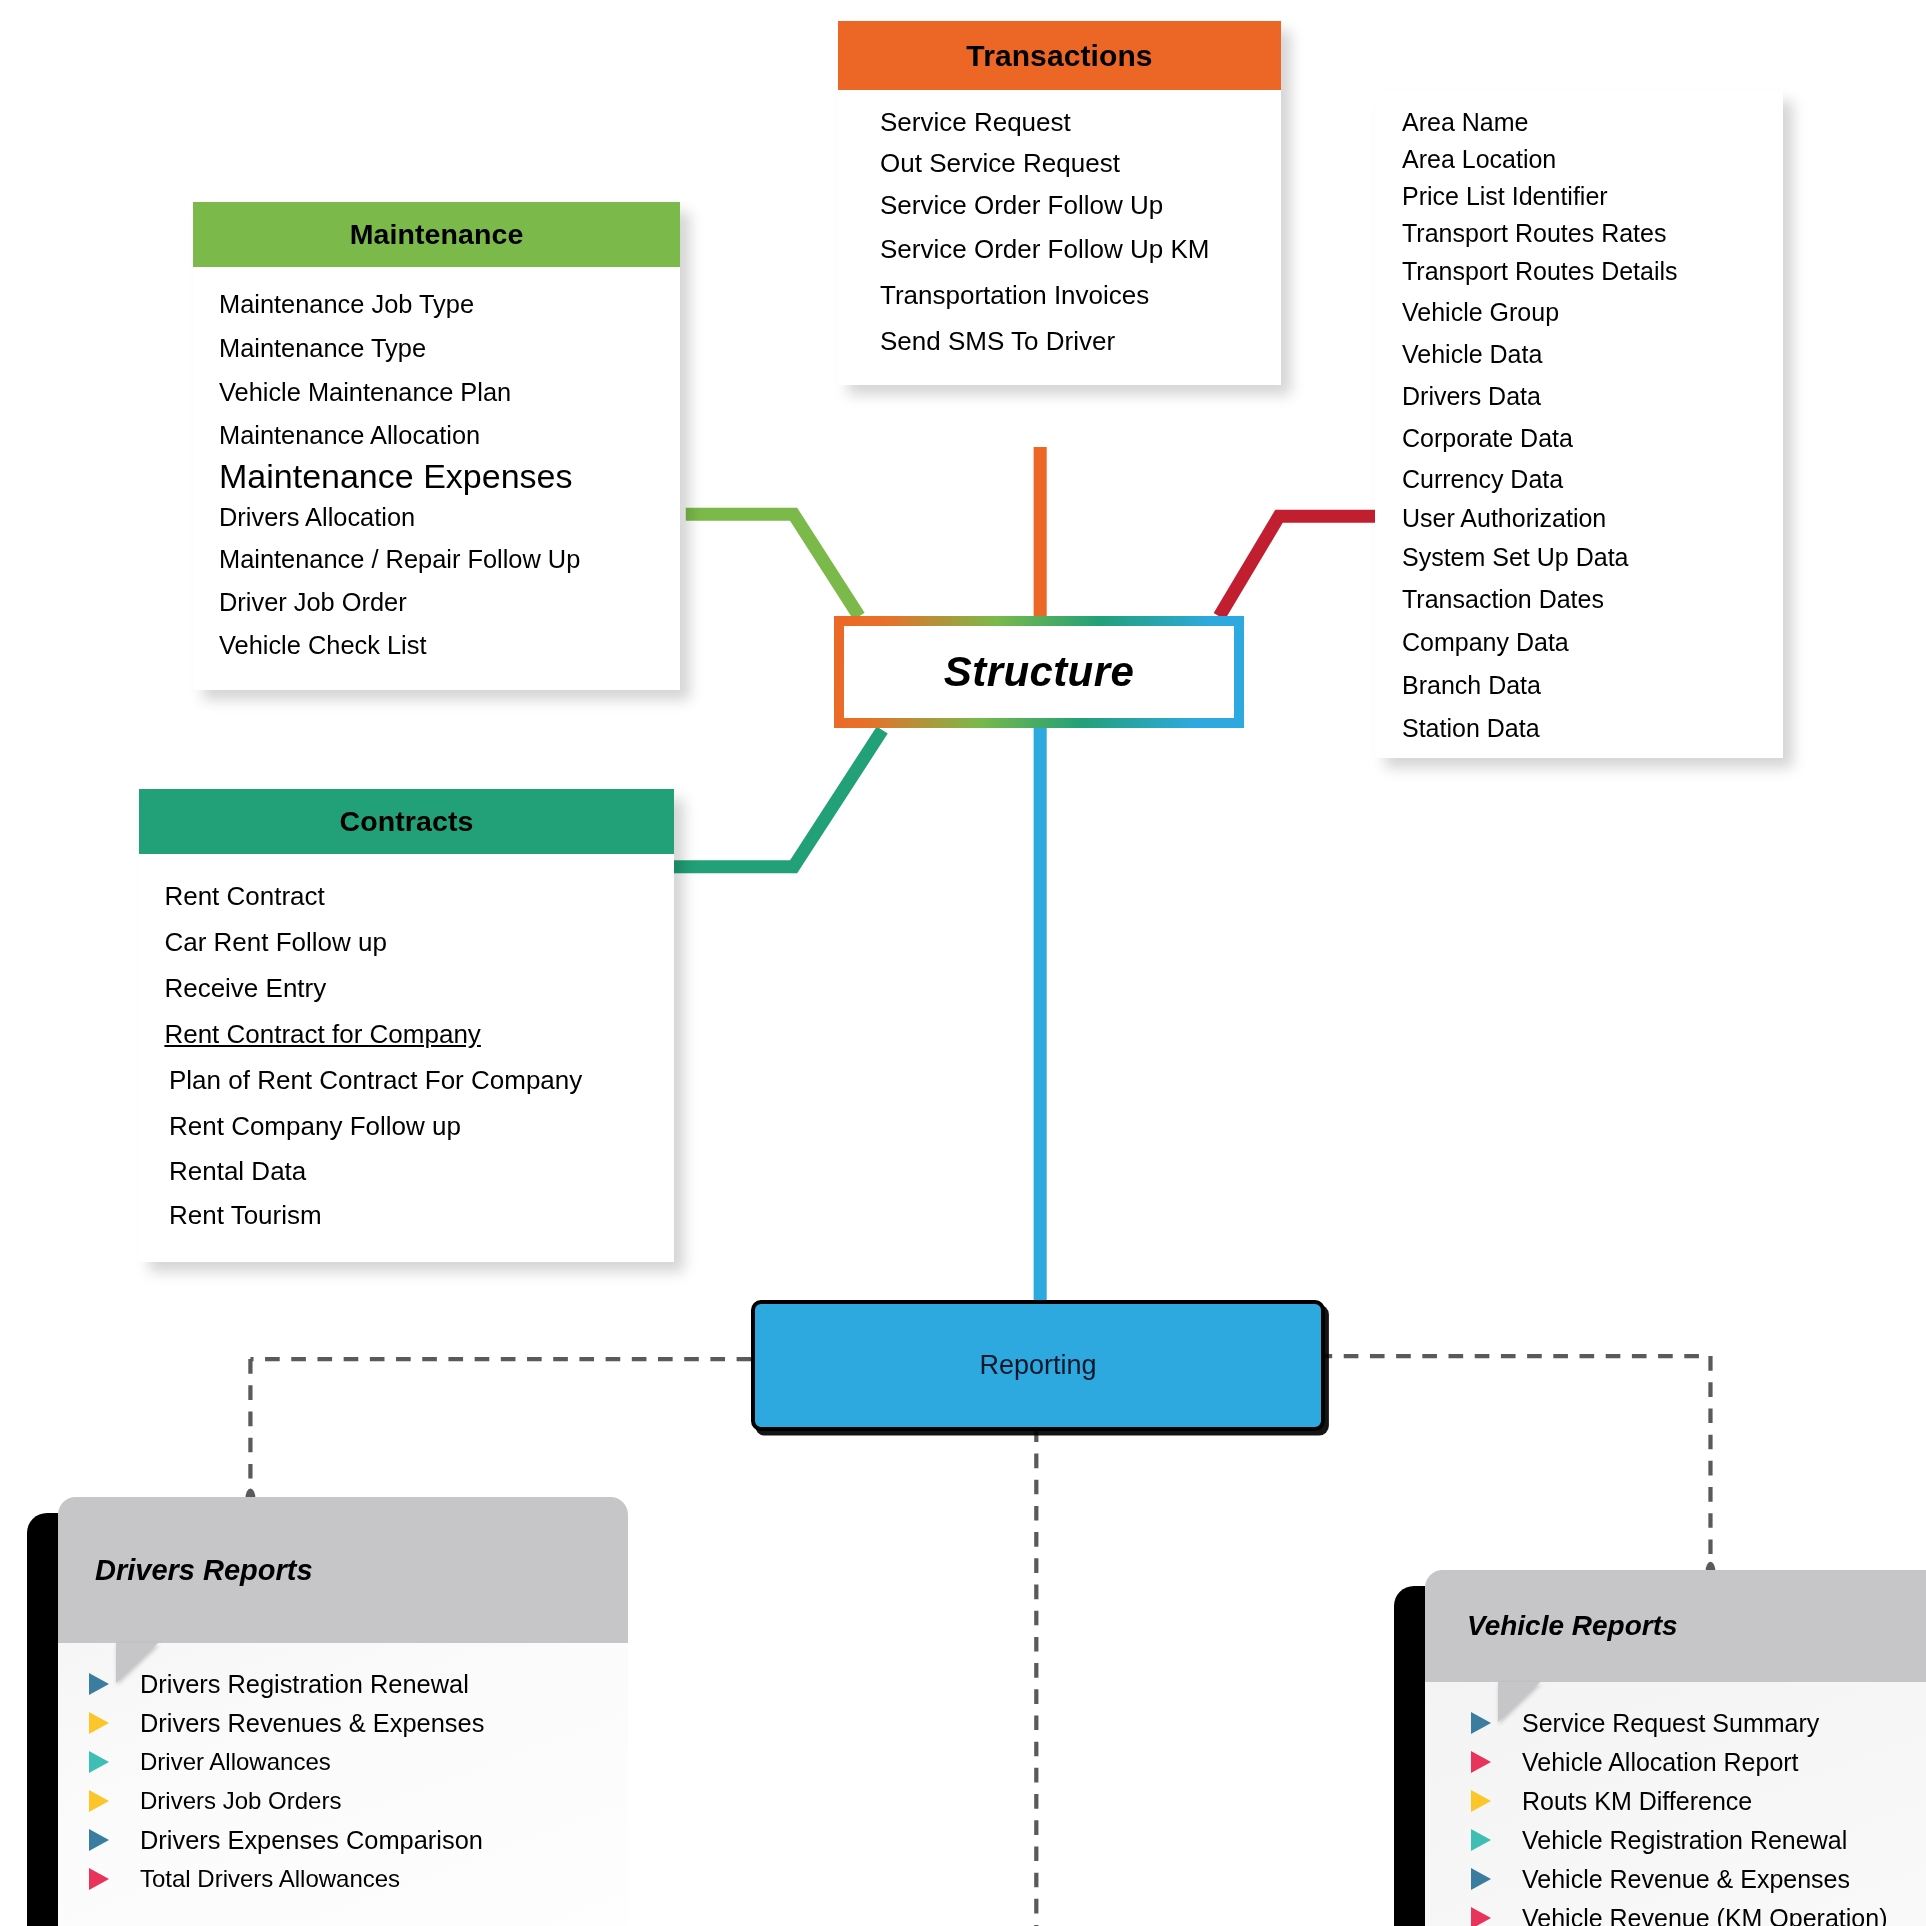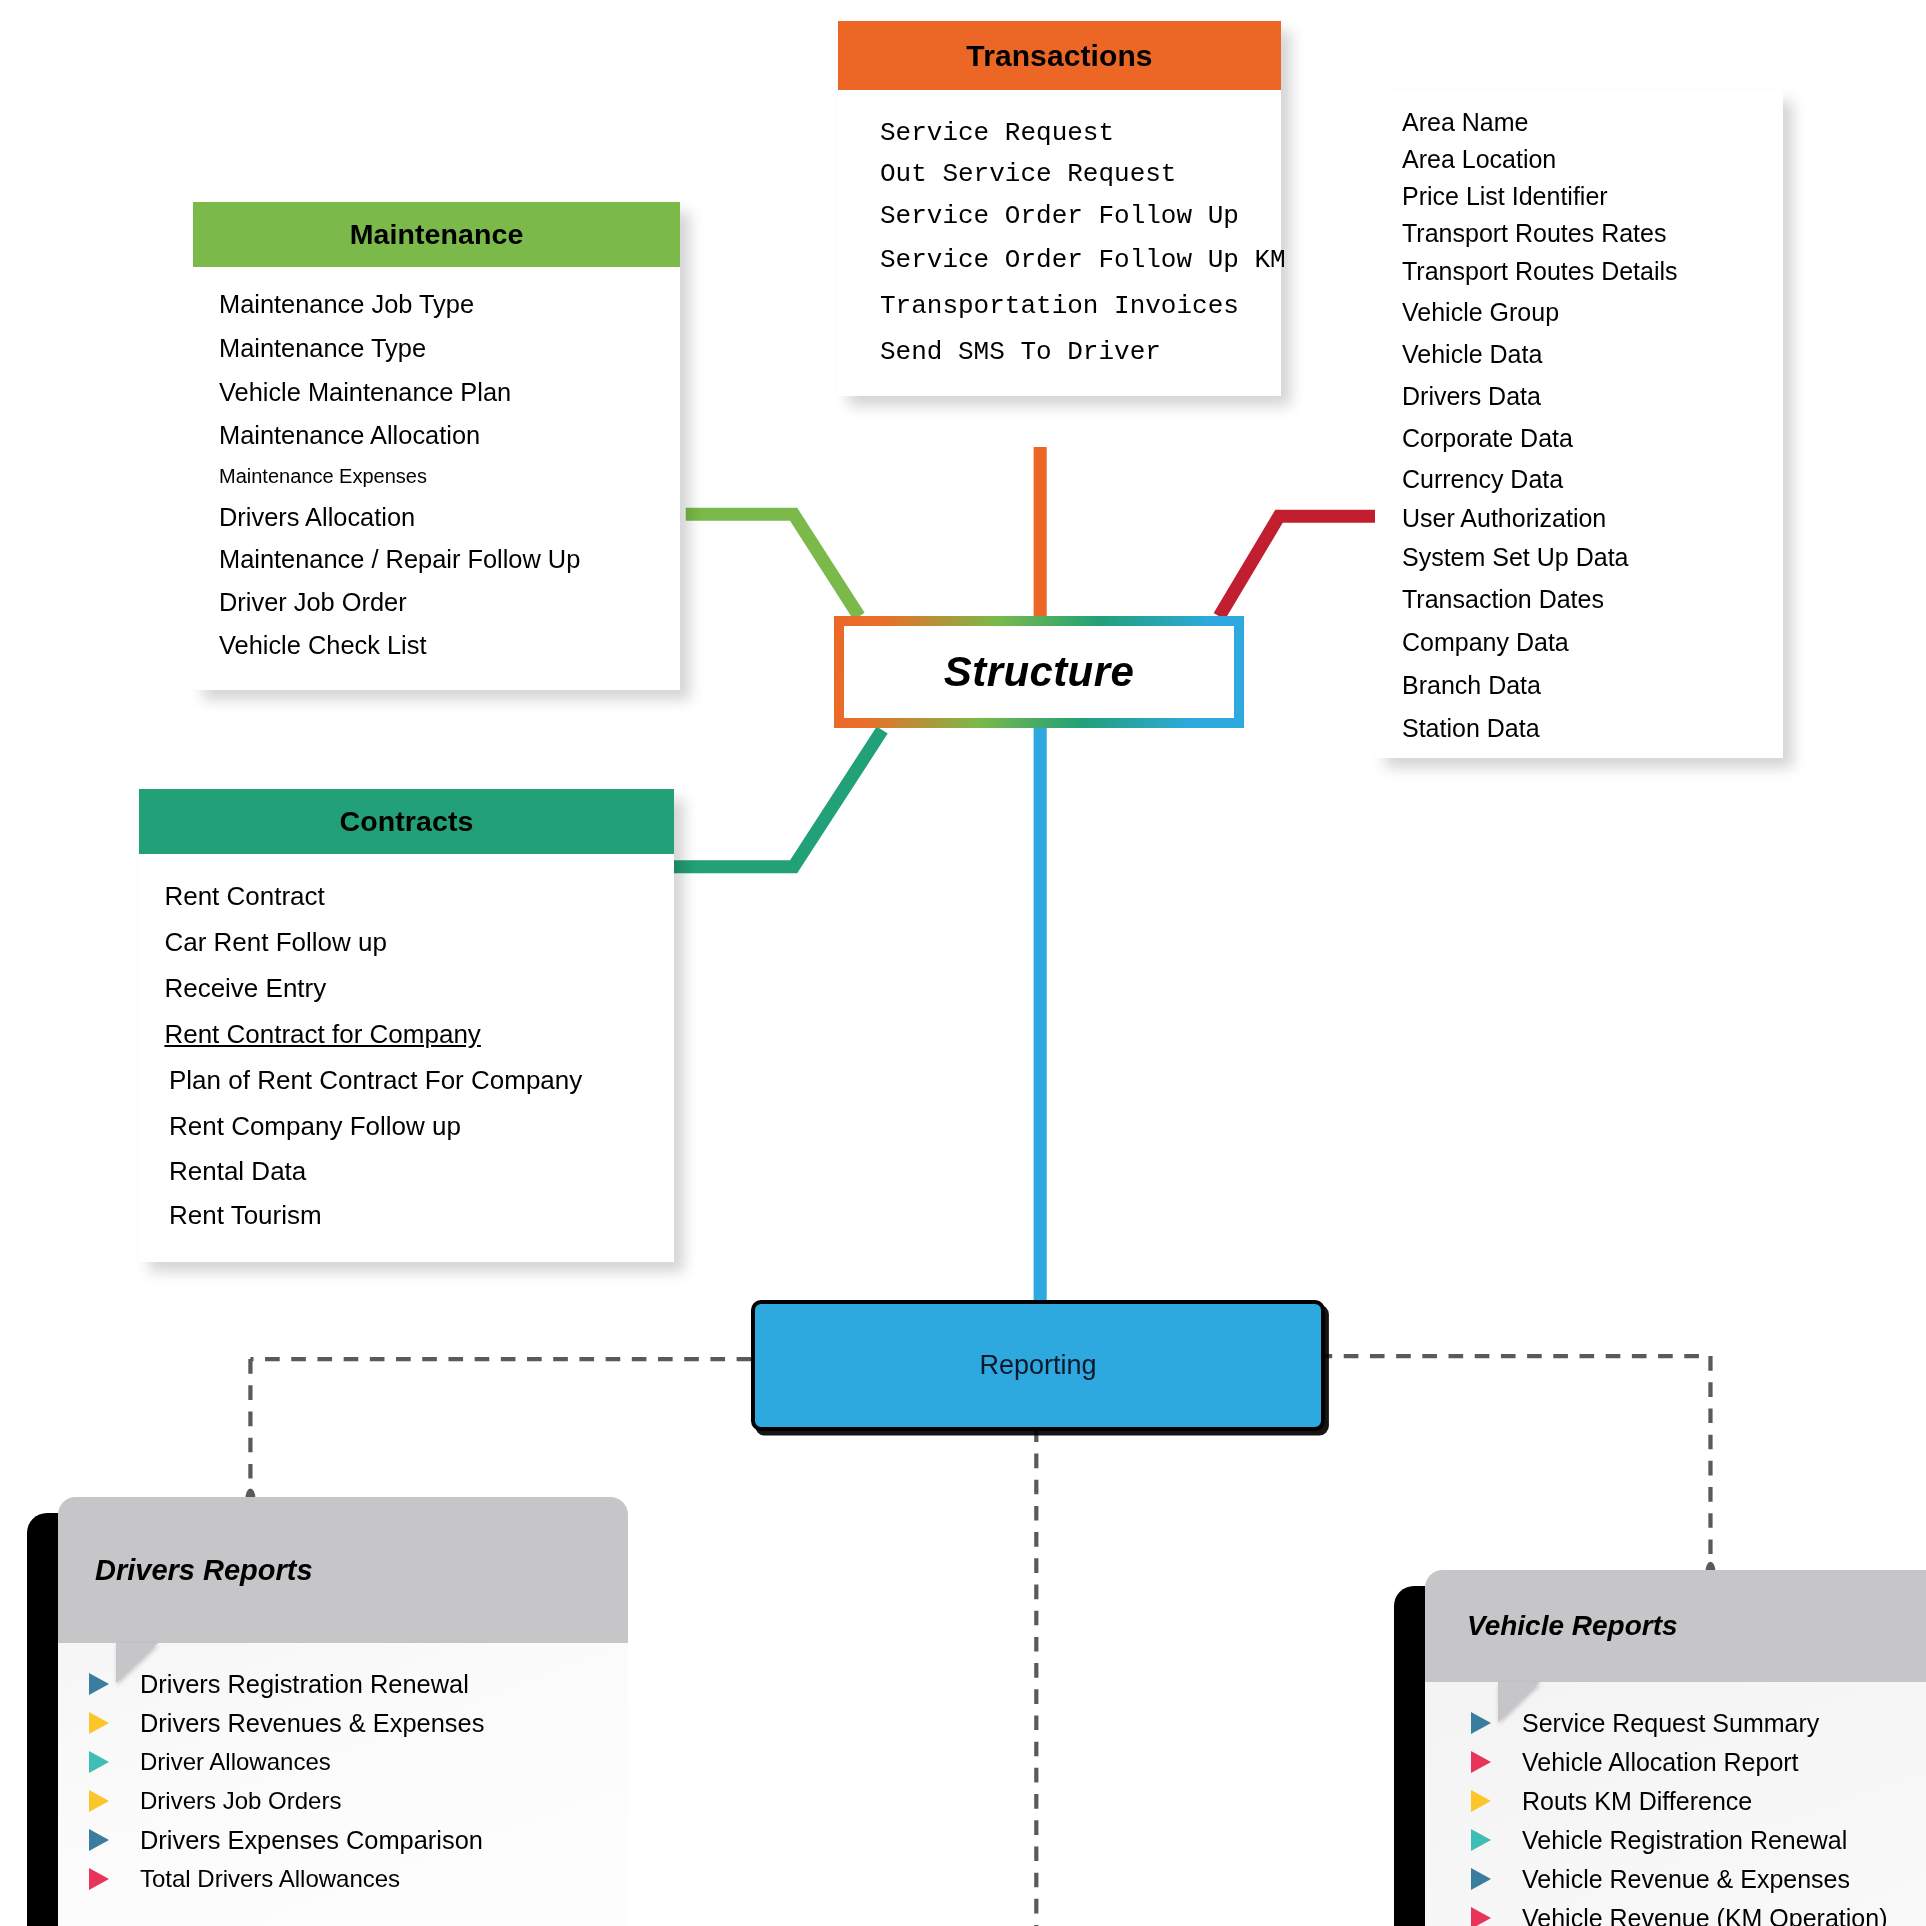--- a/index.html
+++ b/index.html
@@ -203,21 +203,21 @@
       <ellipse cx="650" cy="3890" rx="13" ry="26"></ellipse>
       <ellipse cx="4440" cy="4080" rx="13" ry="26"></ellipse>
       <ellipse cx="770" cy="5580" rx="13" ry="26"></ellipse>
       <ellipse cx="2690" cy="5370" rx="13" ry="26"></ellipse>
       <ellipse cx="2690" cy="5745" rx="13" ry="26"></ellipse>
     </g>
   </svg>
 
   <div class="module" style="left:838px; top:21px; width:443px;">
     <div class="module-head" style="background:#EC6726; height:69px; line-height:69px; font-size:30px;">Transactions</div>
-    <div class="module-body" style="padding:23px 0 21px 42px;font-family:Liberation Mono, monospace;">
+    <div class="module-body" style="padding:12px 0 21px 42px;">
       <div class="row" style="font-size:26px; line-height:41px;">Service Request</div>
       <div class="row" style="font-size:26px; line-height:41px;">Out Service Request</div>
       <div class="row" style="font-size:26px; line-height:43px;">Service Order Follow Up</div>
       <div class="row" style="font-size:26px; line-height:45px;">Service Order Follow Up KM</div>
       <div class="row" style="font-size:26px; line-height:46px;">Transportation Invoices</div>
       <div class="row" style="font-size:26px; line-height:46px;">Send SMS To Driver</div>
     </div>
   </div>
 
   <div class="module" style="left:1375px; top:91px; width:408px;">
@@ -241,21 +241,21 @@
     </div>
   </div>
 
   <div class="module" style="left:193px; top:202px; width:487px;">
     <div class="module-head" style="background:#7AB94A; height:65px; line-height:65px; font-size:28.5px;">Maintenance</div>
     <div class="module-body" style="padding:15.4px 0 23px 26px;">
       <div class="row" style="font-size:25.4px; line-height:44px;">Maintenance Job Type</div>
       <div class="row" style="font-size:25.4px; line-height:44px;">Maintenance  Type</div>
       <div class="row" style="font-size:25.4px; line-height:44px;">Vehicle Maintenance Plan</div>
       <div class="row" style="font-size:25.4px; line-height:42px;">Maintenance Allocation</div>
-      <div class="row" style="font-size:20px; line-height:41px;">Maintenance Expenses</div>
+      <div class="row" style="font-size:34px; line-height:41px;">Maintenance Expenses</div>
       <div class="row" style="font-size:25.4px; line-height:41px;">Drivers Allocation</div>
       <div class="row" style="font-size:25.4px; line-height:43px;">Maintenance / Repair Follow Up</div>
       <div class="row" style="font-size:25.4px; line-height:43px;">Driver Job Order</div>
       <div class="row" style="font-size:25.4px; line-height:43px;">Vehicle Check List</div>
     </div>
   </div>
 
   <div class="module" style="left:139px; top:789px; width:535px;">
     <div class="module-head" style="background:#22A078; height:65px; line-height:65px; font-size:28.5px;">Contracts</div>
     <div class="module-body" style="padding:18.5px 0 25.4px 25.4px;">

